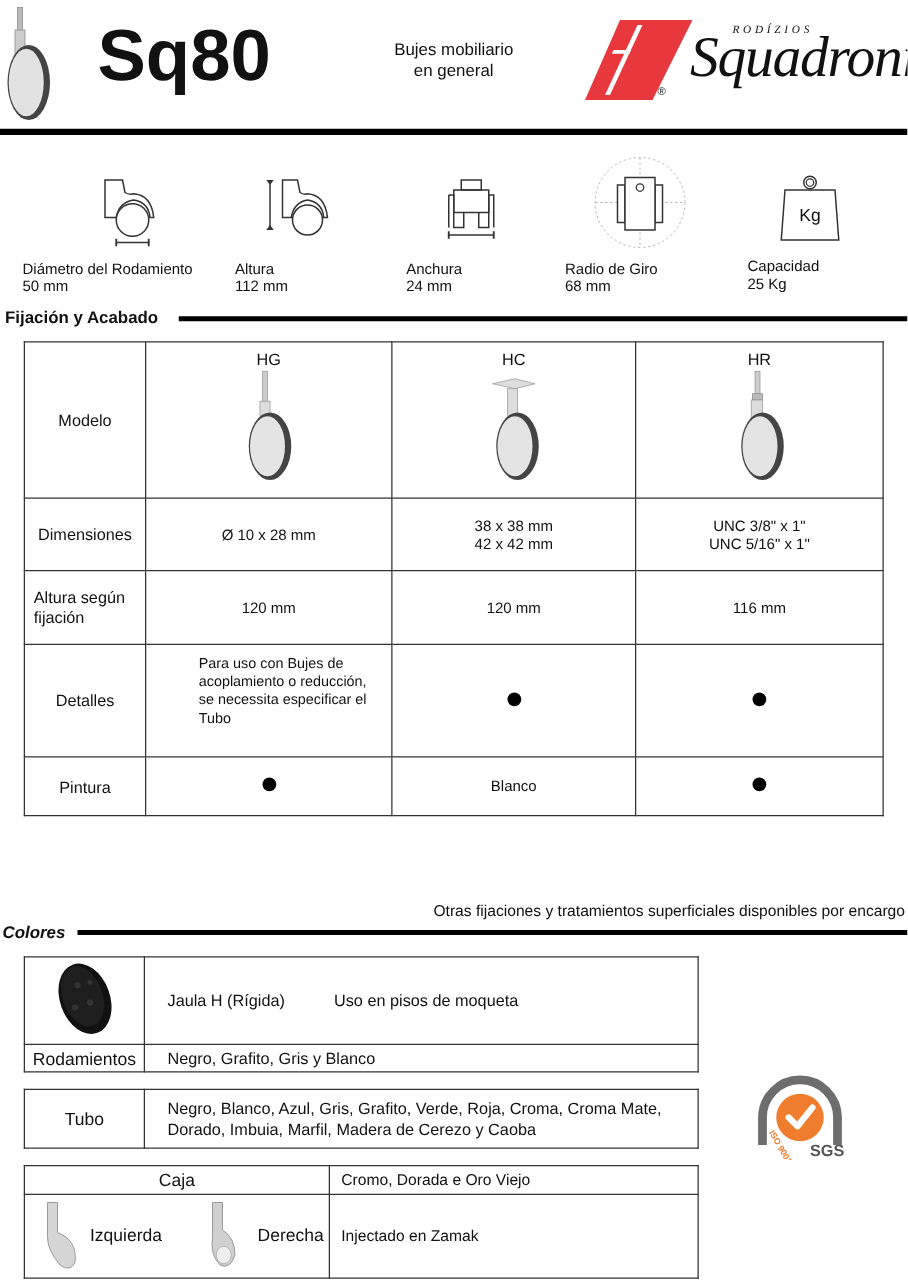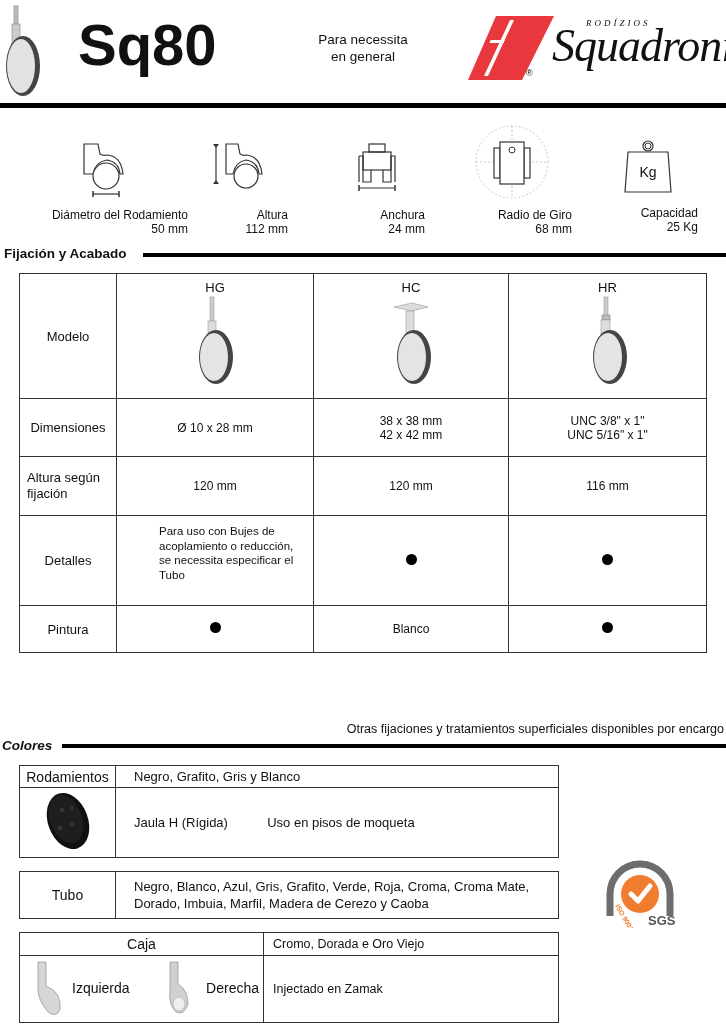--- a/index.html
+++ b/index.html
@@ -2,21 +2,21 @@
 <html><head>
 <meta charset="utf-8">
 <style>
   html, body { margin:0; padding:0; background:#fff; }
   body { width:726px; height:1024px; position:relative; overflow:hidden;
          font-family:"Liberation Sans", "DejaVu Sans", sans-serif; color:#111; }
   .abs { position:absolute; }
   .title { left:78px; top:10px; font-size:58px; font-weight:bold; letter-spacing:0px; line-height:70px; }
   .subtitle { left:300px; top:31px; width:126px; text-align:center; font-size:13.5px; line-height:17px; }
   .rule { background:#000; }
-  .spec { position:absolute; top:140px; text-align:right; font-size:12px; line-height:14px; }
+  .spec { position:absolute; top:140px; text-align:left; font-size:12px; line-height:14px; }
   .spec .icon { height:62px; display:flex; justify-content:center; align-items:flex-end; margin-bottom:6px; }
   .section-title { font-weight:bold; font-size:13.5px; }
   table { border-collapse:collapse; position:absolute; table-layout:fixed; }
   td { border:1px solid #333; font-size:12px; text-align:center; vertical-align:middle; padding:0; }
   .lbl { font-size:13px; }
   .main td.lbl { text-align:center; }
   .dot { display:inline-block; width:11px; height:11px; border-radius:50%; background:#000; }
   .colortab td { font-size:13px; text-align:left; padding-left:18px; }
   .colortab td.c0 { text-align:center; padding-left:0; font-size:14px; }
   .model-name { font-size:13px; display:block; margin-top:6px; }
@@ -29,21 +29,21 @@
     <rect x="12" y="2" width="4" height="20" fill="#bbb" stroke="#888" stroke-width="0.6"></rect>
     <rect x="10" y="20" width="8" height="22" fill="#ccc" stroke="#888" stroke-width="0.6"></rect>
     <ellipse cx="21" cy="62" rx="17" ry="30" fill="#444"></ellipse>
     <ellipse cx="19" cy="62" rx="14" ry="27" fill="#e2e2e2"></ellipse>
   </svg>
 </div>
 
 <div class="abs title">Sq80</div>
 
 <div class="abs subtitle">
-  <div>Para necessita</div>
+  <div>Bujes mobiliario</div>
   <div>en general</div>
 </div>
 
 <div class="abs" style="left:468px;top:14px;width:258px;height:70px;">
   <svg width="86" height="66" viewBox="0 0 86 66" style="position:absolute;left:0;top:2px;">
     <polygon points="28,0 60,0 30,64 0,64" fill="#e8383d"></polygon>
     <polygon points="48,0 86,0 54,64 18,64" fill="#e8383d"></polygon>
     <polygon points="42,4 46,4 20,60 16,60" fill="#fff"></polygon>
     <rect x="34" y="24" width="14" height="3" fill="#fff" transform="skewX(-25)"></rect>
   </svg>
@@ -208,41 +208,41 @@
 
 <div class="abs section-title" style="left:2px;top:738px;font-style:italic;">Colores</div>
 <div class="abs rule" style="left:62px;top:744px;width:664px;height:4px;"></div>
 
 <table class="colortab" style="left:19px;top:765px;width:539px;">
   <colgroup>
       <col style="width:96px">
       <col style="width:443px">
     </colgroup>
   <tbody>
-      <tr style="height:22px;">
-    <td class="c0">Rodamientos</td>
-    <td>Negro, Grafito, Gris y Blanco</td>
-  </tr>
-  <tr style="height:70px;">
+      <tr style="height:70px;">
     <td class="c0">
       <svg width="52" height="62" viewBox="0 0 52 62">
         <ellipse cx="26" cy="31" rx="20" ry="29" transform="rotate(-20 26 31)" fill="#111"></ellipse>
         <ellipse cx="24" cy="29" rx="16" ry="25" transform="rotate(-20 24 29)" fill="#1e1e1e"></ellipse>
         <circle cx="20" cy="20" r="2.5" fill="#333"></circle>
             <circle cx="30" cy="34" r="2.5" fill="#333"></circle>
         <circle cx="18" cy="38" r="2.5" fill="#333"></circle>
             <circle cx="30" cy="18" r="2" fill="#333"></circle>
       </svg>
     </td>
     <td>
       <span>Jaula H (Rígida)</span>
       <span style="display:inline-block;width:32px;"></span>
       <span>Uso en pisos de moqueta</span>
     </td>
   </tr>
+  <tr style="height:22px;">
+    <td class="c0">Rodamientos</td>
+    <td>Negro, Grafito, Gris y Blanco</td>
+  </tr>
 </tbody>
   </table>
 
 <table class="colortab" style="left:19px;top:871px;width:539px;">
   <colgroup>
       <col style="width:96px">
       <col style="width:443px">
     </colgroup>
   <tbody>
       <tr style="height:47px;">

